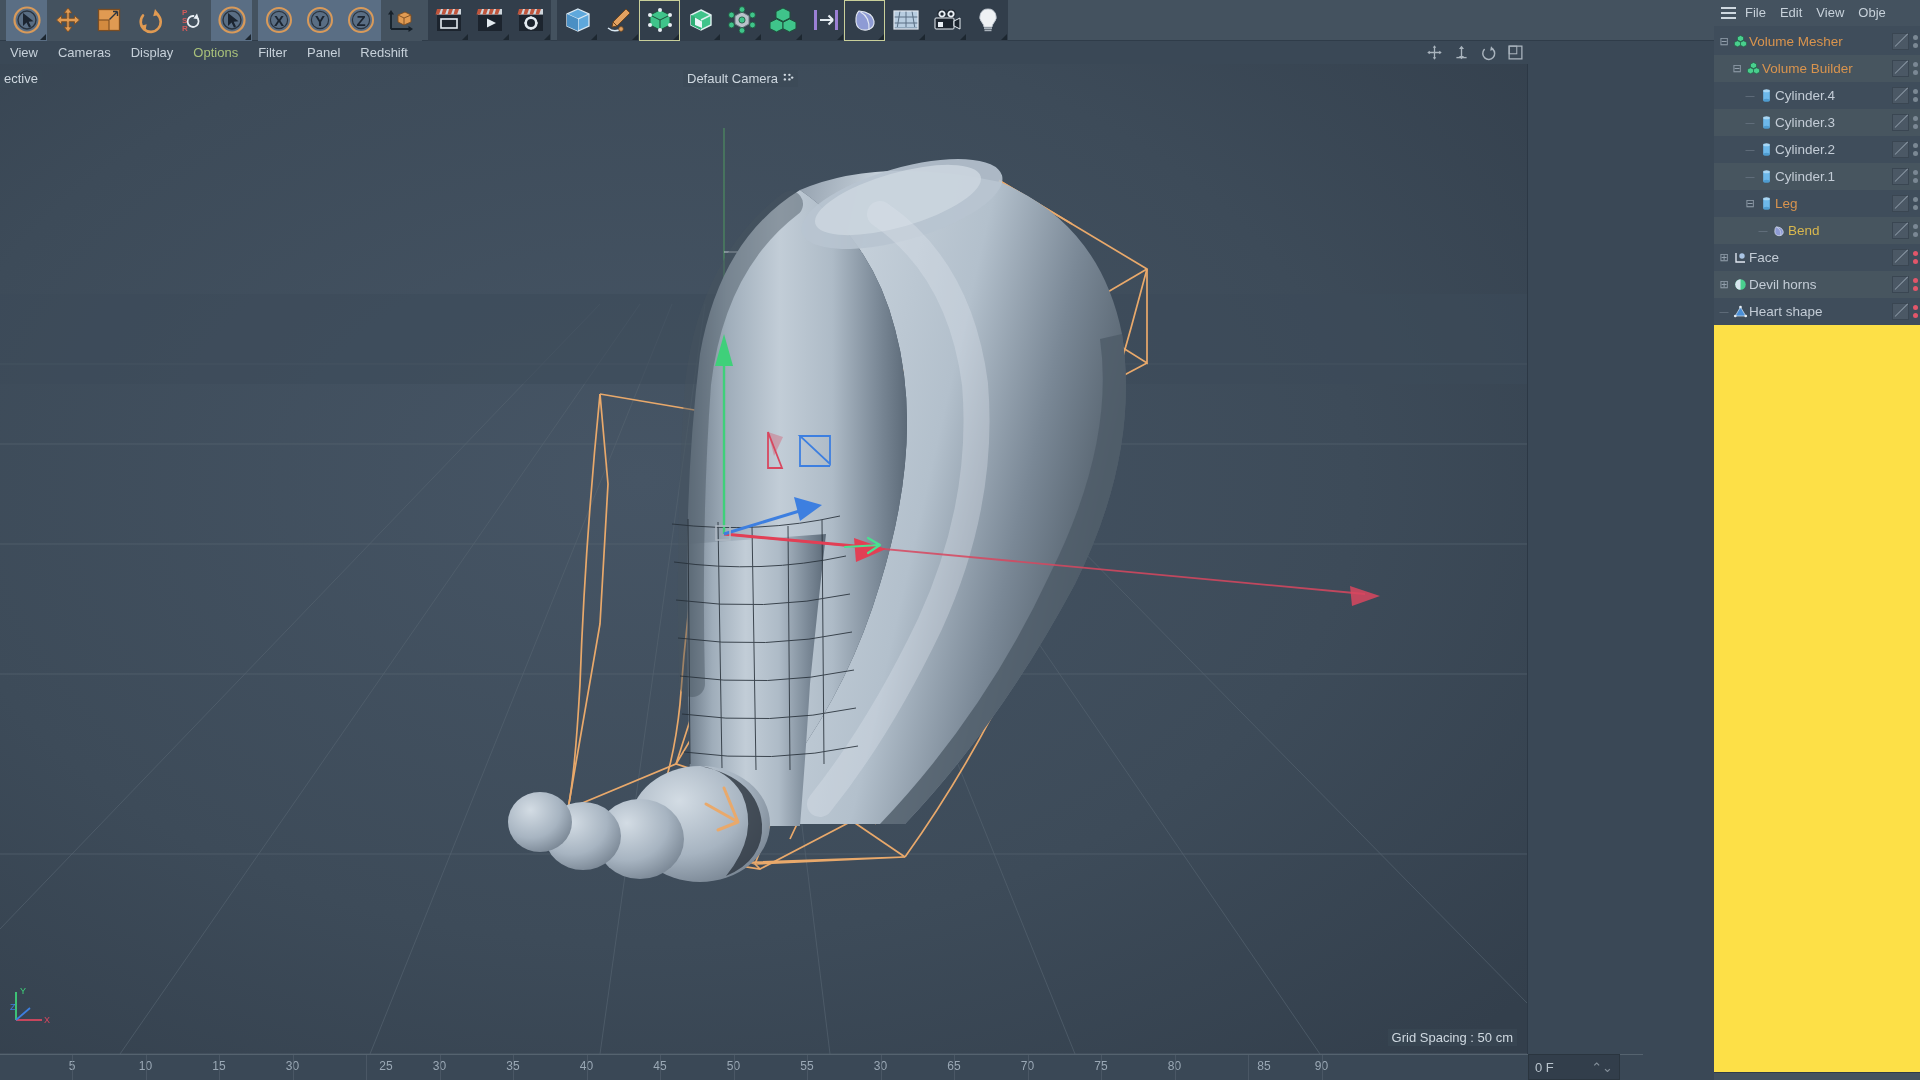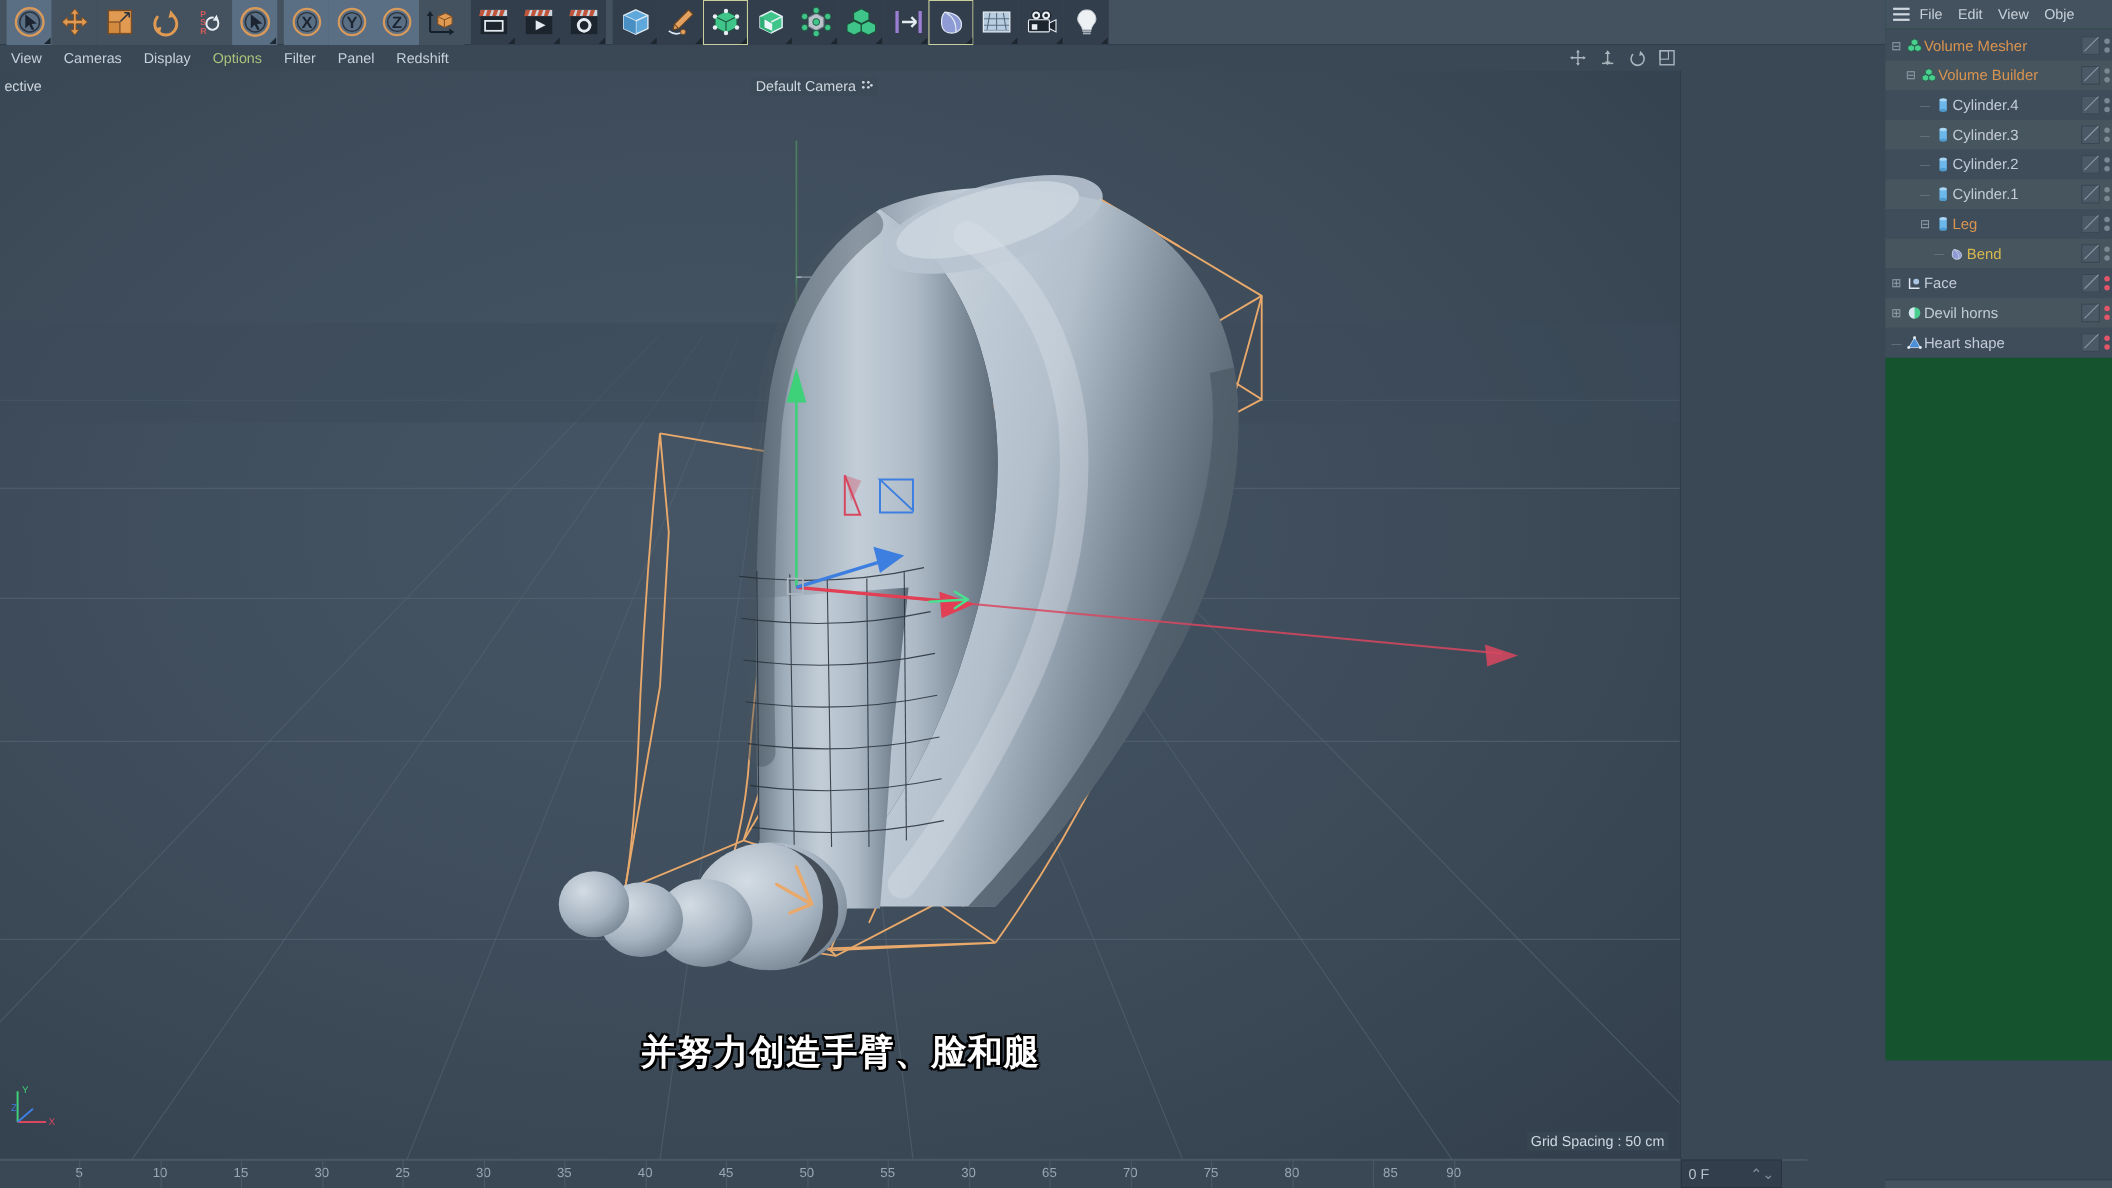--- a/index.html
+++ b/index.html
@@ -107,21 +107,21 @@
   #frame-field {
     position: absolute; left: 1528px; top: 1054px;
     width: 92px; height: 26px;
     background: #323e4b; border: 1px solid #2a353f;
     display: flex; align-items: center; padding: 0 6px;
     font-size: 13px; color: #b9c4cd;
   }
   #frame-field .spin { margin-left: auto; opacity: .6; }
 
   
-  #right { position: absolute; left: 1714px; top: 0; width: 206px; height: 964px; background: #14532d; }
+  #right { position: absolute; left: 1714px; top: 0; width: 206px; height: 1080px; background: #fde047; }
 
   
   #om-menubar {
     height: 26px; background: #44525f;
     display: flex; align-items: center; gap: 0;
     font-size: 13px; color: #c7d1da;
   }
   #om-menubar .burger { width: 24px; display: flex; flex-direction: column; gap: 3px; align-items: center; padding-left: 4px; }
   #om-menubar .burger i { display: block; width: 15px; height: 2px; background: #cfd8e0; }
   #om-menubar .mi { padding: 0 7px; line-height: 26px; }
@@ -667,34 +667,33 @@
     <svg style="position:absolute; left:6px; bottom:24px;" width="54" height="54" viewBox="0 0 54 54">
       <line x1="10" y1="44" x2="10" y2="16" stroke="#3fd07a" stroke-width="1.8"></line>
       <text x="14" y="18" font-size="9" fill="#3fd07a" font-family="Liberation Sans, sans-serif">Y</text>
       <line x1="10" y1="44" x2="36" y2="44" stroke="#d8475f" stroke-width="1.8"></line>
       <text x="38" y="47" font-size="9" fill="#d8475f" font-family="Liberation Sans, sans-serif">X</text>
       <line x1="10" y1="44" x2="24" y2="32" stroke="#3d7fe0" stroke-width="1.8"></line>
       <text x="4" y="34" font-size="9" fill="#3d7fe0" font-family="Liberation Sans, sans-serif">Z</text>
     </svg>
 
     <div id="subs">
-      <div class="line cn">并努力创造手臂、脸和腿</div>
     </div>
   </div>
 
   <div id="timeline">
       <div class="tick" style="left: 72px;">5</div>
       <div class="tickline" style="left: 72px;"></div>
       <div class="tick" style="left: 145.5px;">10</div>
       <div class="tickline" style="left: 145.5px;"></div>
       <div class="tick" style="left: 219px;">15</div>
       <div class="tickline" style="left: 219px;"></div>
       <div class="tick" style="left: 292.5px;">30</div>
       <div class="tickline" style="left: 292.5px;"></div>
-      <div class="tick" style="left: 366px; text-align: right;">25</div>
+      <div class="tick" style="left: 386px; text-align: right;">25</div>
       <div class="tickline" style="left: 366px;"></div>
       <div class="tick" style="left: 439.5px;">30</div>
       <div class="tickline" style="left: 439.5px;"></div>
       <div class="tick" style="left: 513px;">35</div>
       <div class="tickline" style="left: 513px;"></div>
       <div class="tick" style="left: 586.5px;">40</div>
       <div class="tickline" style="left: 586.5px;"></div>
       <div class="tick" style="left: 660px;">45</div>
       <div class="tickline" style="left: 660px;"></div>
       <div class="tick" style="left: 733.5px;">50</div>

